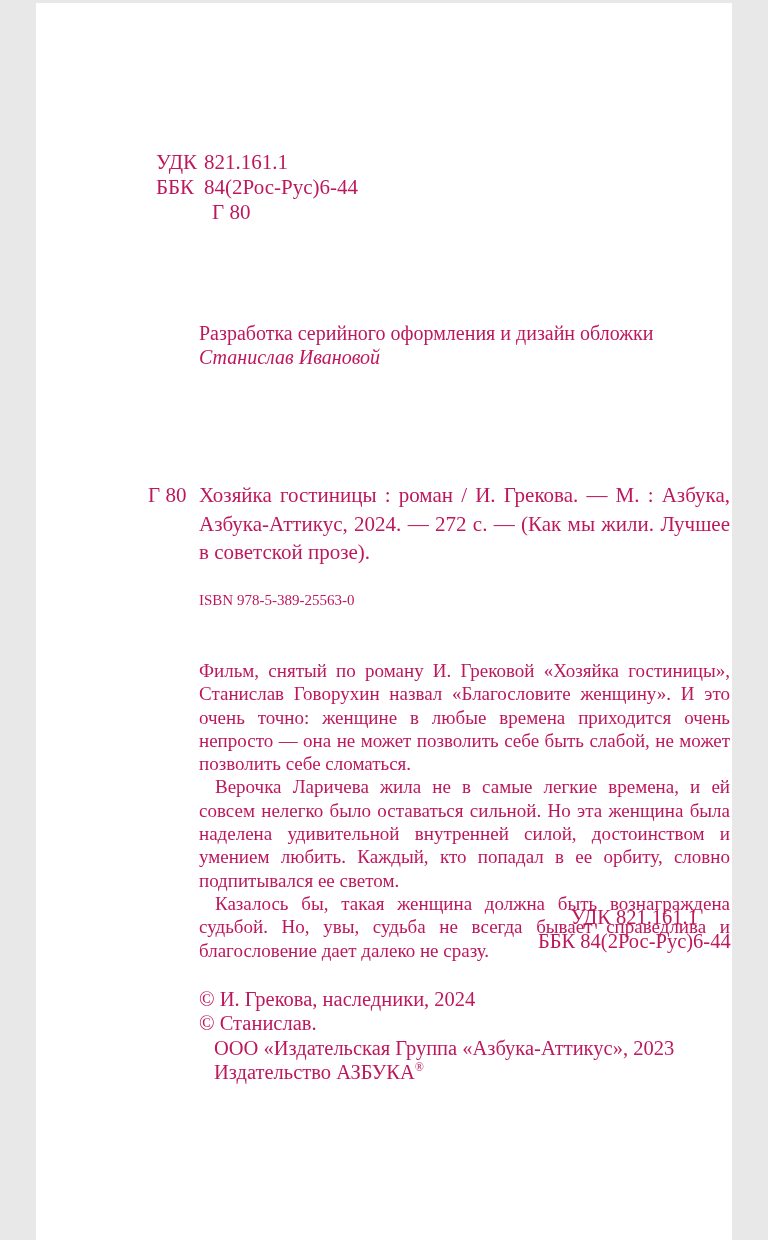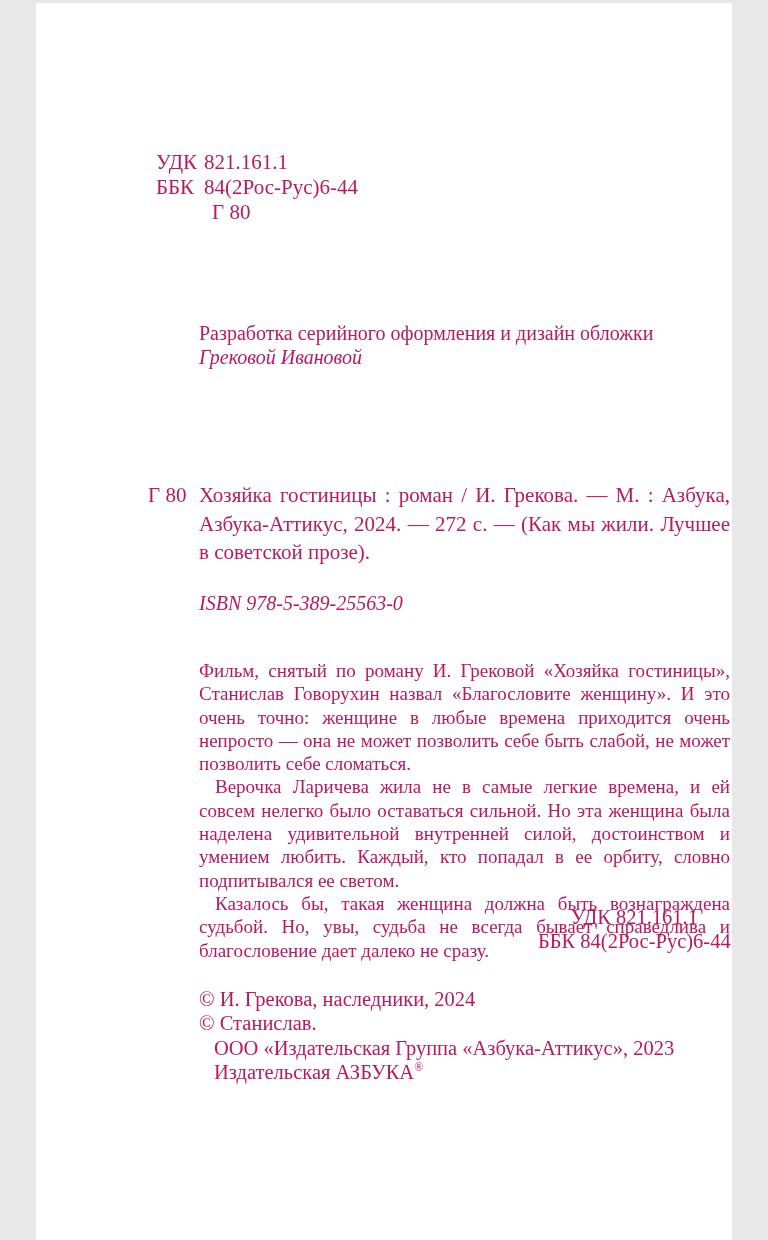--- a/index.html
+++ b/index.html
@@ -47,23 +47,22 @@
     line-height: 28.5px;
   }
   .catalog-author { font-weight: bold; }
   .catalog-entry { text-align: justify; position: relative; margin: 0; }
   .catalog-sign { position: absolute; left: -51px; top: 0; white-space: nowrap; }
 
   .isbn {
     position: absolute;
     left: 163px;
     top: 589px;
-    font-size: 20px;
+    font-size: 15px;
     white-space: nowrap;
-    font-style: italic;
   }
 
   
   .annotation {
     position: absolute;
     left: 163px;
     top: 656px;
     width: 531px;
     font-size: 19px;
     line-height: 23.3px;
@@ -111,21 +110,21 @@
     </div>
     <div class="code-row">
       <span class="code-label">ББК</span>
       <span>84(2Рос-Рус)6-44</span>
     </div>
     <div class="sign-row">Г 80</div>
   </div>
 
   <div class="design-credit">
     <div>Разработка серийного оформления и дизайн обложки</div>
-    <div class="italic">Грековой Ивановой</div>
+    <div class="italic">Станислав Ивановой</div>
   </div>
 
   <div class="catalog">
     <p class="catalog-entry">
       <span class="catalog-sign">Г 80</span>
       <span>Хозяйка гостиницы : роман / И. Грекова. — М. : Азбука, Азбука-Аттикус, 2024. — 272 с. — (Как мы жили. Лучшее в советской прозе).</span>
     </p>
   </div>
 
   <div class="isbn">ISBN 978-5-389-25563-0</div>
@@ -139,17 +138,17 @@
   <div class="bottom-codes">
     <div>УДК 821.161.1</div>
     <div>ББК 84(2Рос-Рус)6-44</div>
   </div>
 
   <div class="copyright">
     <div>© И. Грекова, наследники, 2024</div>
     <div>© Станислав.</div>
     <div class="inset">ООО «Издательская Группа «Азбука-Аттикус», 2023</div>
     <div class="inset">
-      <span>Издательская АЗБУКА</span><span class="reg-mark">®</span>
+      <span>Издательство АЗБУКА</span><span class="reg-mark">®</span>
     </div>
   </div>
 
 </div>
 
 </body></html>

